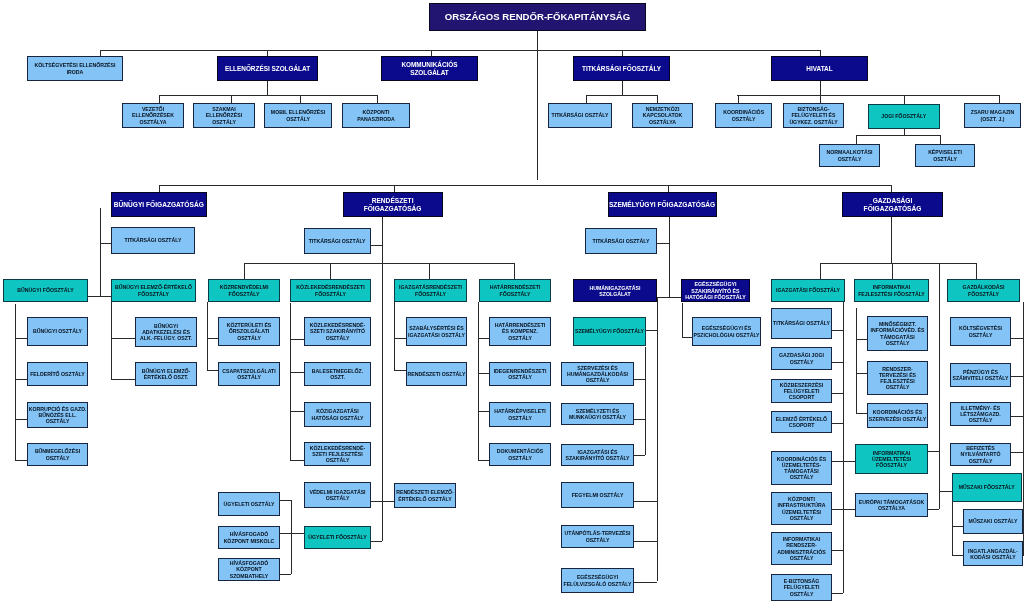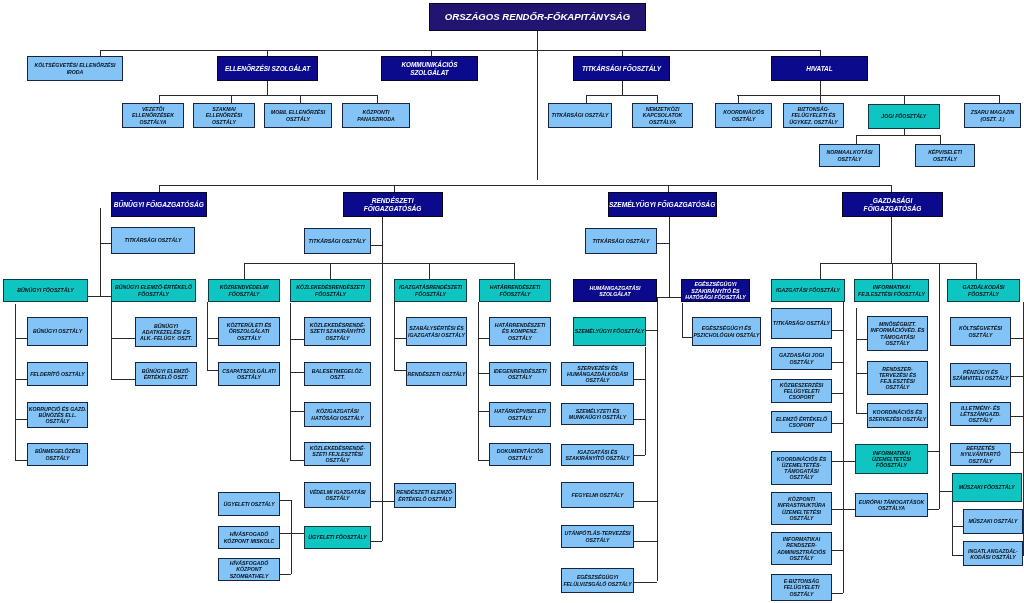--- a/index.html
+++ b/index.html
@@ -1,18 +1,18 @@
 <!DOCTYPE html>
 <html lang="hu"><head>
 <meta charset="utf-8">
 <title>Szervezeti abra</title>
 <style>
   html,body{margin:0;padding:0;}
   body{width:1024px;height:603px;background:#ffffff;font-family:"Liberation Sans",sans-serif;overflow:hidden;}
-  #chart{position:relative;width:1024px;height:603px;font-style:italic;}
+  #chart{position:relative;width:1024px;height:603px;}
   .conn{position:absolute;background:#2a2a2a;}
   .node{position:absolute;box-sizing:border-box;border:1.4px solid #17243d;display:flex;align-items:center;justify-content:center;text-align:center;line-height:1.16;font-weight:bold;overflow:visible;}
   .node .lbl{display:block;white-space:nowrap;}
   .navy{background:#0B0A8C;color:#ffffff;border-color:#06061c;}
   .navytitle{background:#221572;color:#ffffff;border-color:#06061c;}
   .teal{background:#0FC5C1;color:#071018;border-color:#0d3a44;}
   .light{background:#84C3F5;color:#05101c;border-color:#17243d;}
 </style>
 </head>
 <body>

